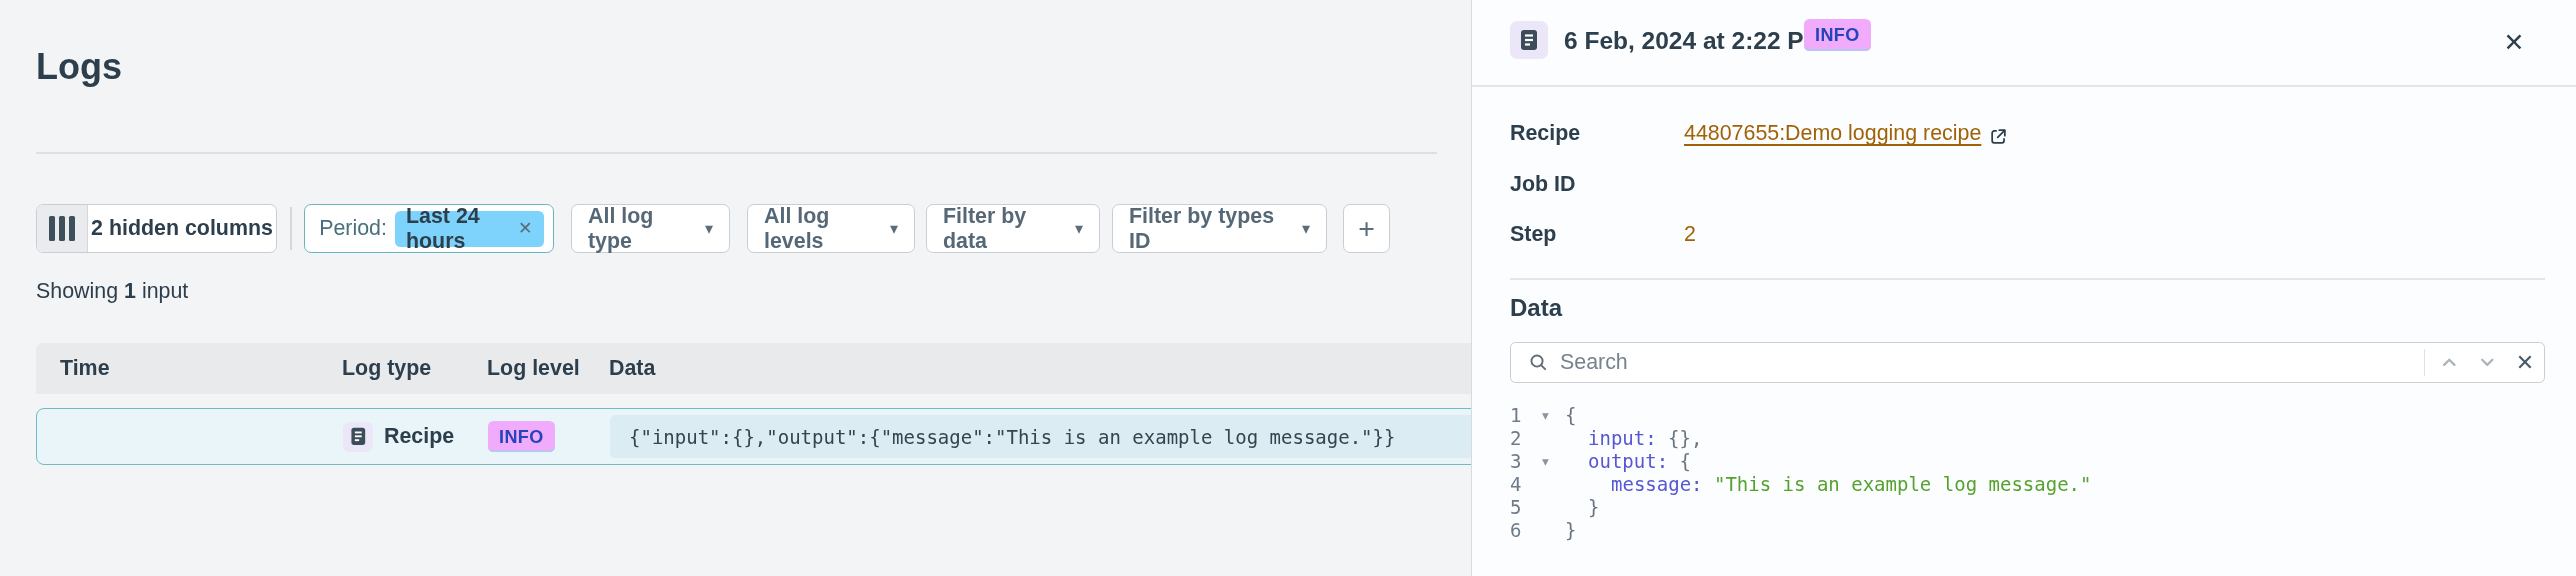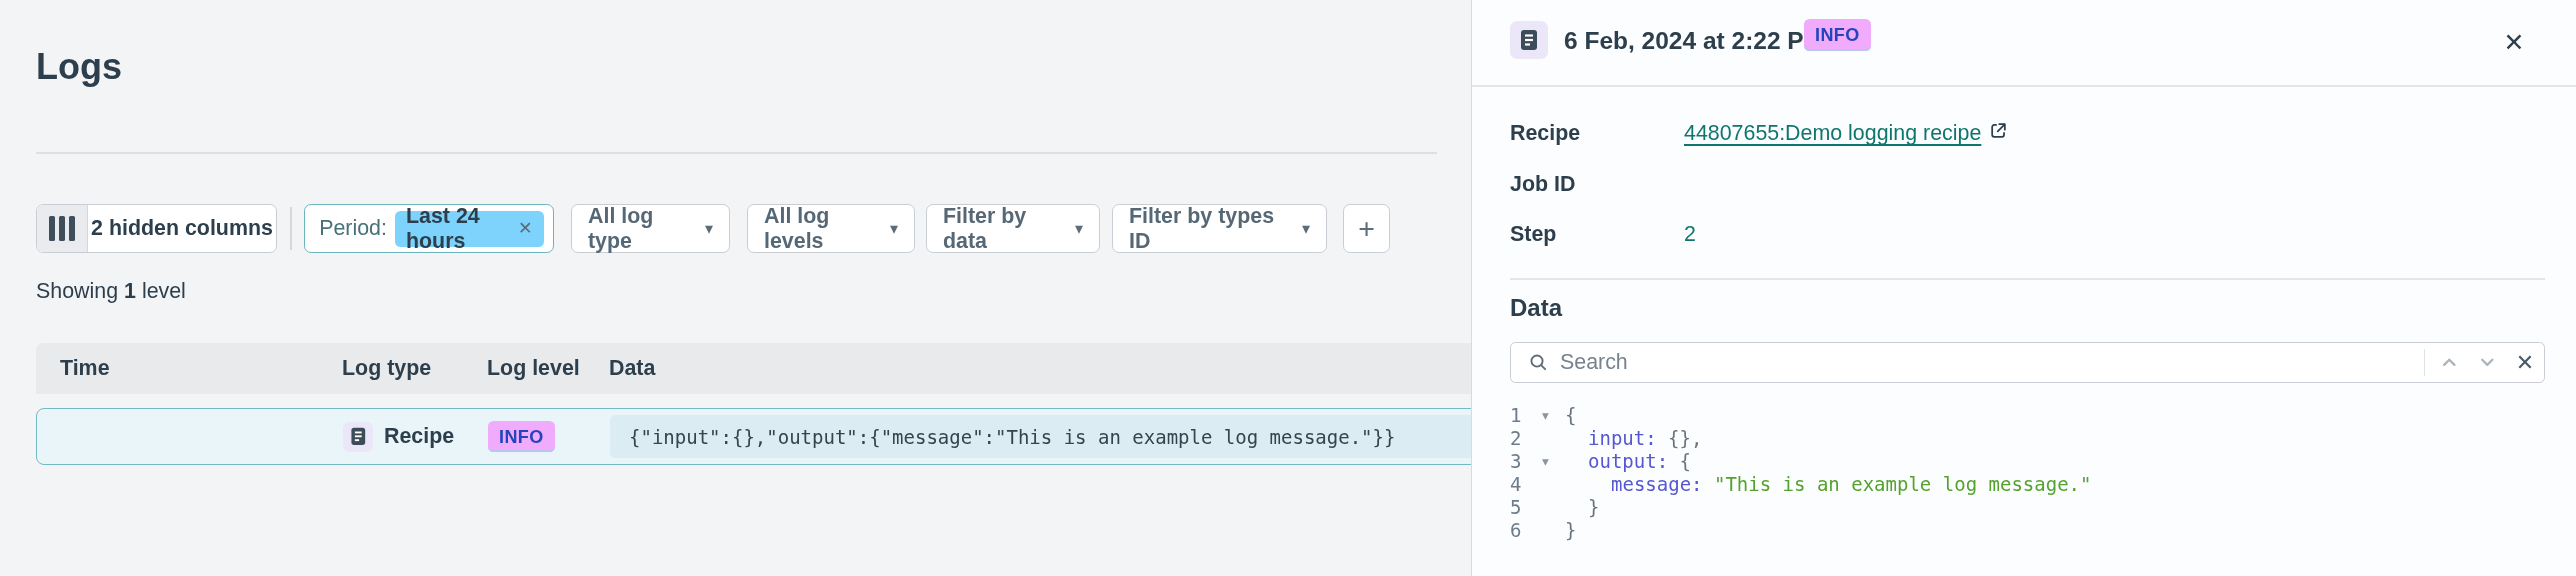--- a/index.html
+++ b/index.html
@@ -53,21 +53,21 @@
   .panel-header { position:absolute; left:0; top:0; width:100%; height:85px; }
   .doc-icon-box { position:absolute; left:38px; top:21.4px; width:38px; height:38px; background:#ebe7f8; border-radius:7.1px; display:flex; align-items:center; justify-content:center; }
   .panel-title { position:absolute; left:92px; top:27px; font-size:24.5px; font-weight:bold; color:#2d3e4c; }
   .panel-badge { position:absolute; left:332px; top:24.5px; }
   .close-btn { position:absolute; left:1026px; top:26px; width:32px; height:32px; display:flex; align-items:center; justify-content:center; font-size:25px; color:#2d3e4c; cursor:pointer; font-weight:400; }
   .header-rule { position:absolute; left:0; top:85px; width:100%; height:1.6px; background:#e3e6e9; }
 
   .field-row { position:absolute; left:38px; width:1035px; height:33px; display:flex; align-items:center; }
   .fr-0 { top:117px; } .fr-1 { top:168px; } .fr-2 { top:218px; }
   .field-label { width:174px; font-size:21.4px; font-weight:bold; color:#2d3e4c; }
-  .field-value { font-size:21.4px; color:#0f766e; display:flex; align-items:flex-start; gap:8px; }
+  .field-value { font-size:21.4px; color:#a16207; display:flex; align-items:flex-end; gap:8px; }
   .field-value.link .v { text-decoration:underline; text-underline-offset:4px; cursor:pointer; }
   .ext-icon { display:inline-flex; cursor:pointer; }
 
   .section-rule { position:absolute; left:38px; top:278px; width:1035px; height:1.6px; background:#e3e6e9; }
   .data-heading { position:absolute; left:38px; top:294px; font-size:24px; font-weight:bold; color:#2d3e4c; }
 
   .search-box { position:absolute; left:38px; top:342px; width:1035px; height:41px; background:#fff; border:1.6px solid #c9ced4; border-radius:5.5px; display:flex; align-items:center; }
   .search-glyph { margin:0 11px 0 17.4px; display:flex; }
   .search-input { flex:1; border:none; outline:none; font-size:21.4px; color:#2d3e4c; font-family:inherit; background:transparent; }
   .search-input::placeholder { color:#76838f; }
@@ -128,21 +128,21 @@
       <div class="btn dd dd4">
         <span>Filter by types ID</span>
         <span class="caret">▾</span>
       </div>
       <div class="btn add-btn">
         <span>+</span>
       </div>
     </div>
 
     <div class="results-line">
-      <span>Showing</span>&nbsp;<b>1</b>&nbsp;<span>level</span>
+      <span>Showing</span>&nbsp;<b>1</b>&nbsp;<span>input</span>
     </div>
 
     <div class="thead">
       <div class="th th-time">Time</div>
       <div class="th th-logtype">Log type</div>
       <div class="th th-loglevel">Log level</div>
       <div class="th th-data">Data</div>
     </div>
 
     <div class="log-row">

